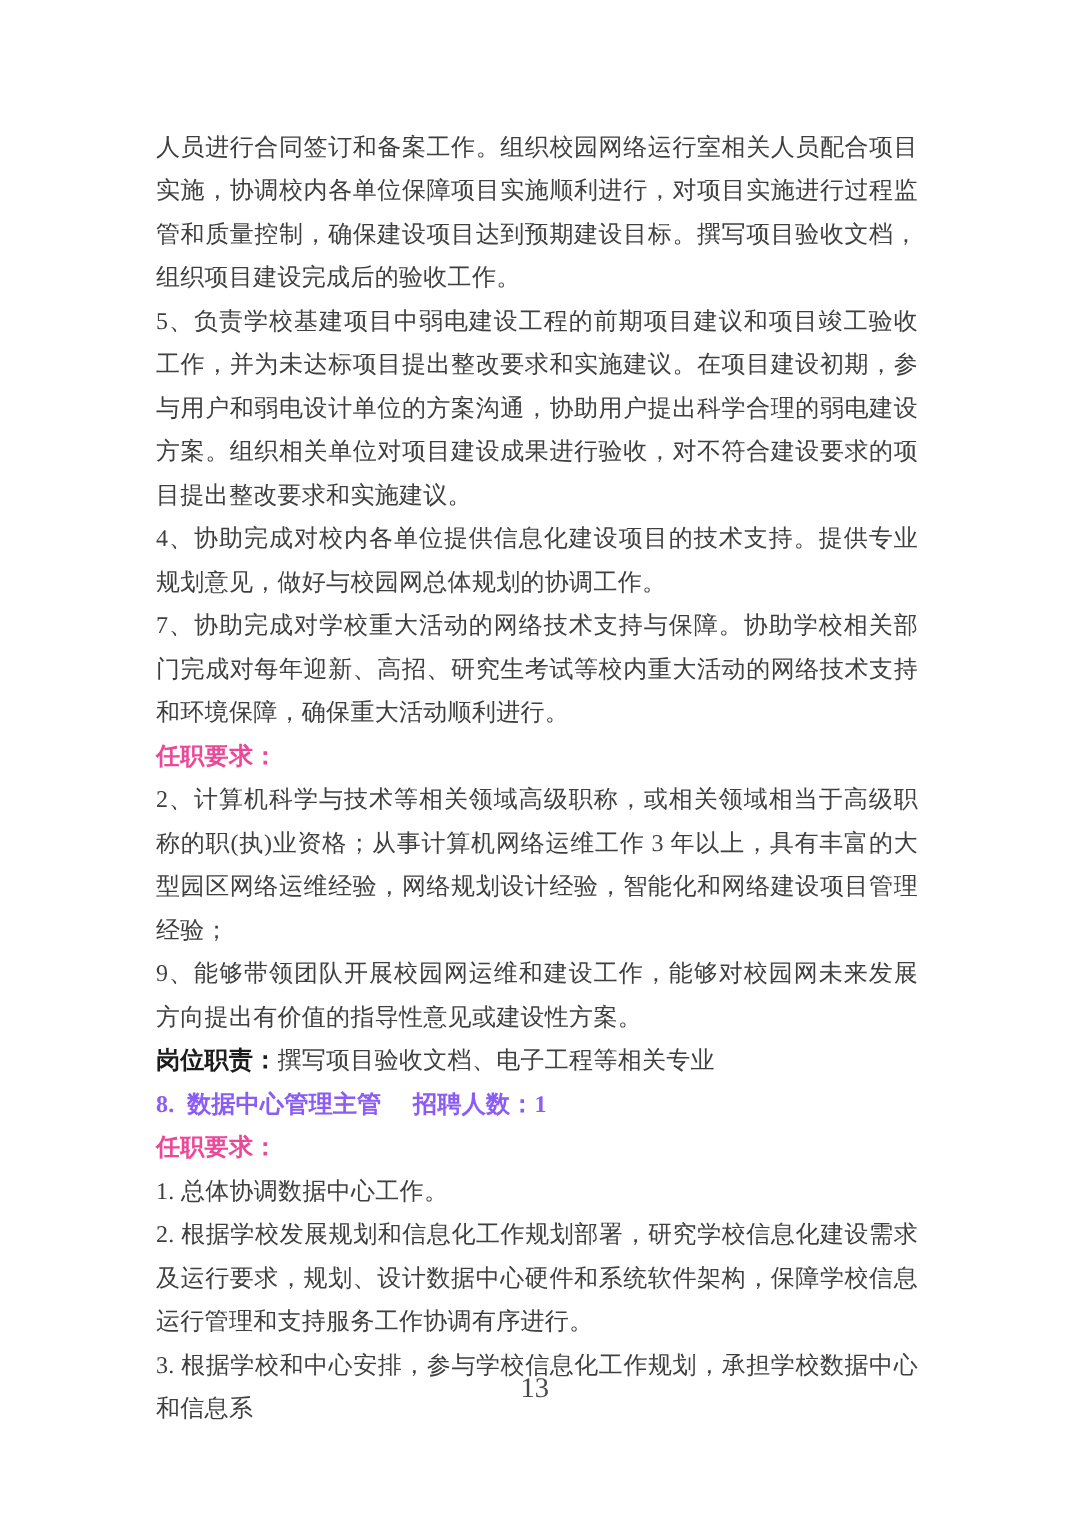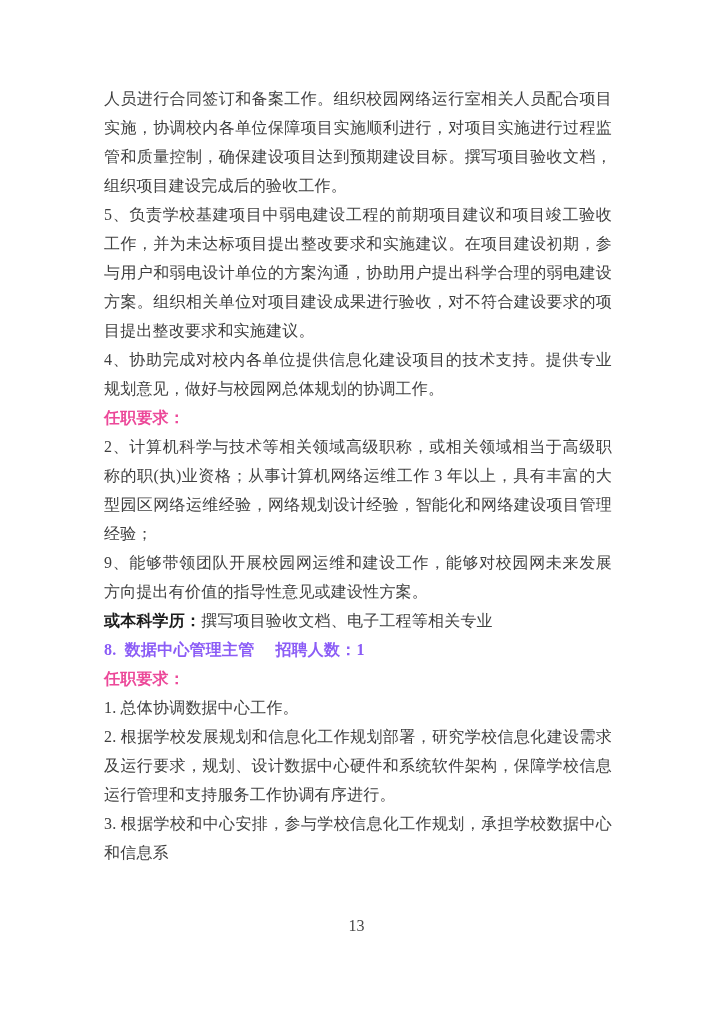--- a/index.html
+++ b/index.html
@@ -41,37 +41,38 @@
     text-align: left;
     white-space: pre-wrap;
   }
   .job-heading .count { margin-left: 21px; }
   .footer {
     position: absolute;
     left: 0;
     right: 0;
     top: 916px;
     text-align: center;
-    font-size: 16px;
+    font-size: 19px;
     line-height: 20px;
     color: #4a4a4a;
   }
 </style>
 </head>
 <body>
 
 <div class="page">
   <div class="content">
     <p>人员进行合同签订和备案工作。组织校园网络运行室相关人员配合项目实施，协调校内各单位保障项目实施顺利进行，对项目实施进行过程监管和质量控制，确保建设项目达到预期建设目标。撰写项目验收文档，组织项目建设完成后的验收工作。</p>
     <p>5、负责学校基建项目中弱电建设工程的前期项目建议和项目竣工验收工作，并为未达标项目提出整改要求和实施建议。在项目建设初期，参与用户和弱电设计单位的方案沟通，协助用户提出科学合理的弱电建设方案。组织相关单位对项目建设成果进行验收，对不符合建设要求的项目提出整改要求和实施建议。</p>
     <p>4、协助完成对校内各单位提供信息化建设项目的技术支持。提供专业规划意见，做好与校园网总体规划的协调工作。</p>
+    <p>7、协助完成对学校重大活动的网络技术支持与保障。协助学校相关部门完成对每年迎新、高招、研究生考试等校内重大活动的网络技术支持和环境保障，确保重大活动顺利进行。</p>
     <p class="bold-head">任职要求：</p>
     <p>2、计算机科学与技术等相关领域高级职称，或相关领域相当于高级职称的职(执)业资格；从事计算机网络运维工作 3 年以上，具有丰富的大型园区网络运维经验，网络规划设计经验，智能化和网络建设项目管理经验；</p>
     <p>9、能够带领团队开展校园网运维和建设工作，能够对校园网未来发展方向提出有价值的指导性意见或建设性方案。</p>
-    <p><span class="majors-label">或本科学历：</span><span>撰写项目验收文档、电子工程等相关专业</span></p>
+    <p><span class="majors-label">岗位职责：</span><span>撰写项目验收文档、电子工程等相关专业</span></p>
     <p class="job-heading"><span>8.  数据中心管理主管</span><span class="count">招聘人数：1</span></p>
     <p class="bold-head">任职要求：</p>
     <p>1. 总体协调数据中心工作。</p>
     <p>2. 根据学校发展规划和信息化工作规划部署，研究学校信息化建设需求及运行要求，规划、设计数据中心硬件和系统软件架构，保障学校信息运行管理和支持服务工作协调有序进行。</p>
     <p>3. 根据学校和中心安排，参与学校信息化工作规划，承担学校数据中心和信息系</p>
   </div>
   <div class="footer">13</div>
 </div>
 
 </body></html>

